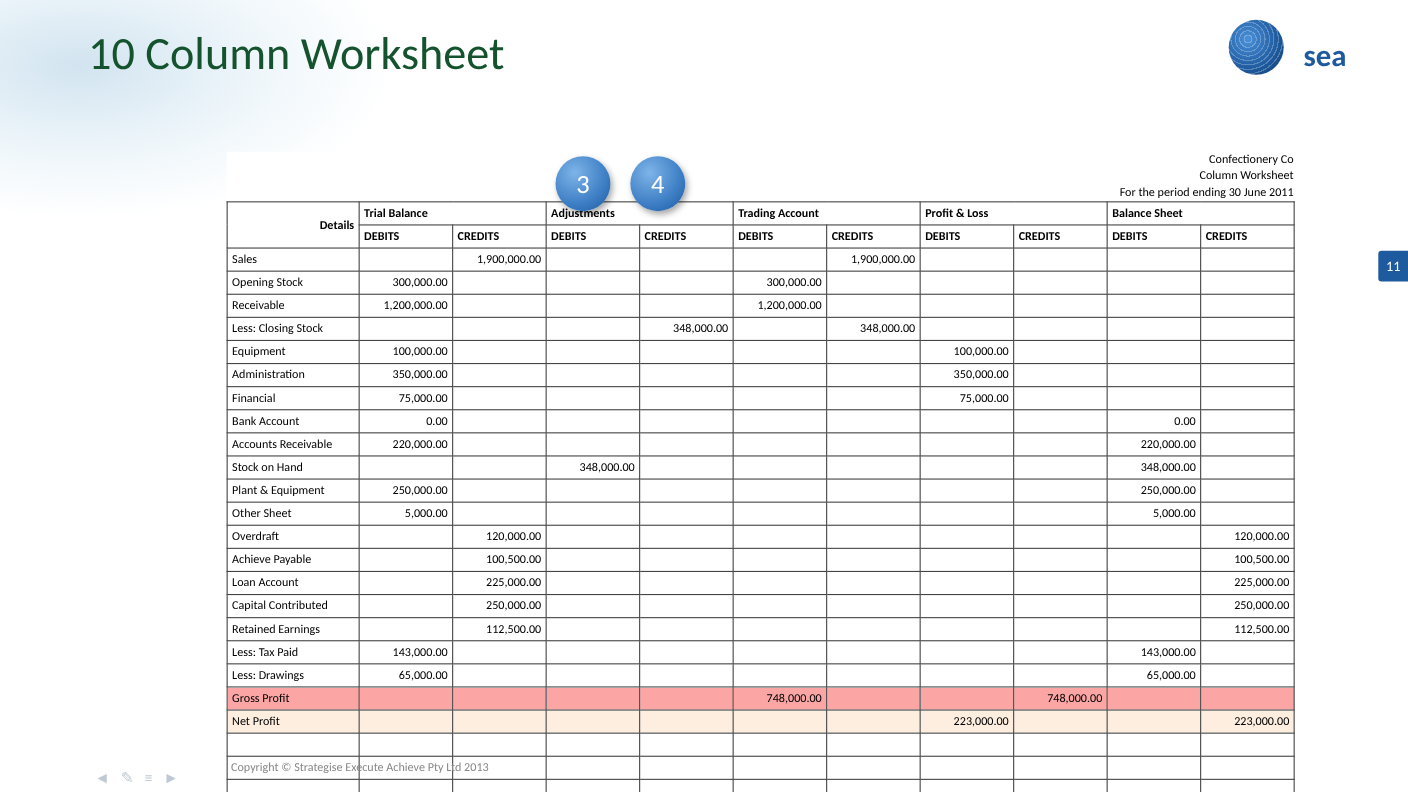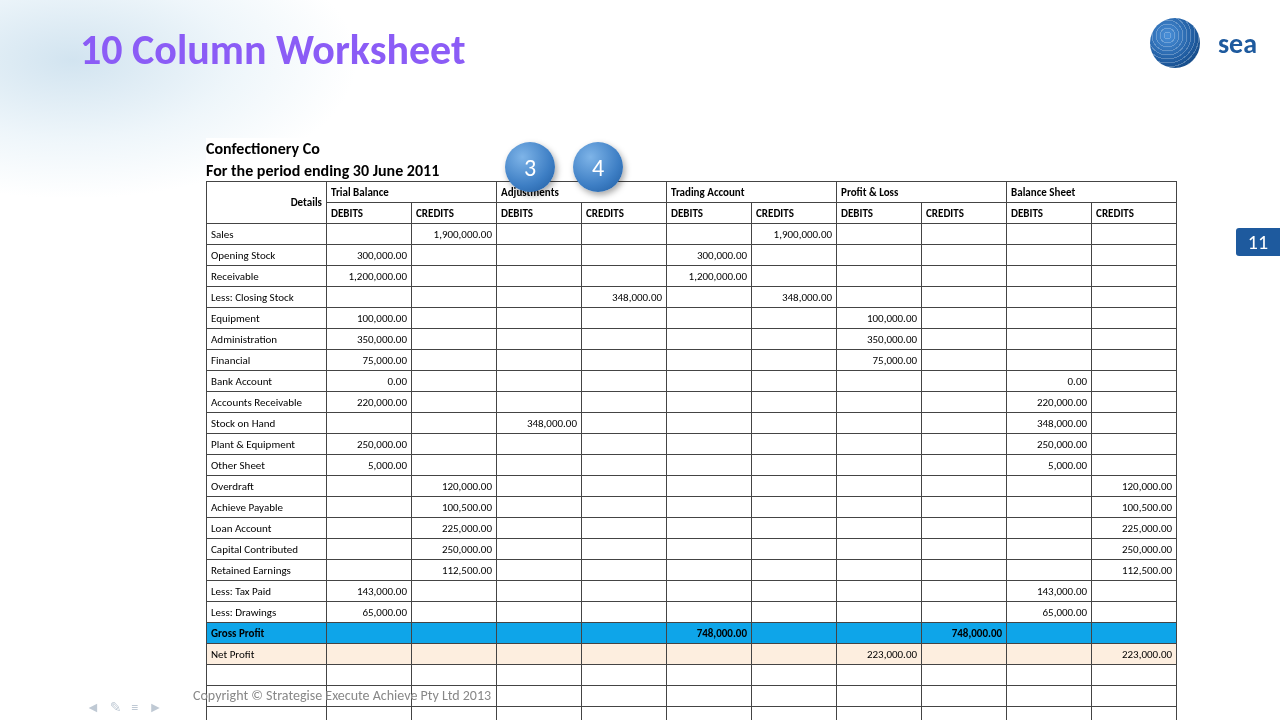--- a/index.html
+++ b/index.html
@@ -1,35 +1,35 @@
 <!DOCTYPE html>
 <html><head>
 <meta charset="utf-8">
 <style>
   html,body{margin:0;padding:0;width:1280px;height:720px;font-family:Calibri,Arial,sans-serif;background:#fff;overflow:hidden}
   .bg-water{position:absolute;top:0;left:0;width:360px;height:200px;background:radial-gradient(ellipse at 20% 30%,rgba(180,210,230,.6),rgba(200,225,240,.3) 40%,rgba(255,255,255,0) 70%)}
-  .slide-title{position:absolute;top:24px;left:80px;font-size:42px;font-weight:700;color:#8b5cf6}
-  .logo{position:absolute;top:18px;right:23px;display:flex;align-items:center;gap:18px}
+  .slide-title{position:absolute;top:24px;left:80px;font-size:42px;font-weight:400;color:#14532d}
+  .logo{position:absolute;top:18px;right:56px;display:flex;align-items:flex-end;gap:18px}
   .logo-globe{width:50px;height:50px;border-radius:50%;background:radial-gradient(circle at 35% 35%,#4a90d9,#1e5a9e 60%,#0d3a6b);position:relative;overflow:hidden}
   .logo-globe::after{content:"";position:absolute;inset:0;background:repeating-radial-gradient(circle at 35% 35%,transparent 0 3px,rgba(255,255,255,.25) 3px 4px)}
   .logo-text{font-size:28px;font-weight:700;color:#1e5a9e}
-  .page-tab{position:absolute;top:228px;right:0;width:44px;height:28px;background:#1e5a9e;color:#fff;font-size:20px;display:flex;align-items:center;justify-content:center;border-radius:3px 0 0 3px}
+  .page-tab{position:absolute;top:228px;right:0;width:27px;height:28px;background:#1e5a9e;color:#fff;font-size:13px;display:flex;align-items:center;justify-content:center;border-radius:3px 0 0 3px}
   .sheet{position:absolute;top:138px;left:206px;width:970px;background:#fff}
-  .sheet-header{font-size:16px;font-weight:700;text-align:left;line-height:1.35}
+  .sheet-header{font-size:11px;font-weight:400;text-align:right;line-height:1.35}
   table.ws{border-collapse:collapse;width:100%;font-size:11px;table-layout:fixed}
   table.ws th,table.ws td{border:1px solid #444;padding:2px 4px;height:16px;text-align:right;white-space:nowrap;overflow:hidden}
   table.ws th{font-weight:700;text-align:left}
   table.ws td.lbl{text-align:left}
-  table.ws tr.gp td{background:#0ea5e9;font-weight:700}
+  table.ws tr.gp td{background:#fca5a5;font-weight:400}
   table.ws tr.np td{background:#fdeedf;font-weight:400}
   col.det{width:120px}
   col.num{width:85px}
   .callouts{position:absolute;top:142px;left:505px;display:flex;gap:18px;z-index:5}
   .bubble{width:50px;height:50px;border-radius:50%;background:radial-gradient(circle at 35% 30%,#7eb4e8,#3d7ec4 60%,#1e5a9e);color:#fff;font-size:24px;font-weight:400;display:flex;align-items:center;justify-content:center;box-shadow:2px 3px 6px rgba(0,0,0,.35)}
-  .copyright{position:absolute;bottom:16px;left:193px;font-size:14px;color:#888}
+  .copyright{position:absolute;bottom:16px;left:210px;font-size:11px;color:#888}
   .nav-icons{position:absolute;bottom:4px;left:86px;display:flex;gap:10px;color:#bfc9d4;font-size:14px}
 </style>
 </head>
 <body>
 
 <div class="bg-water"></div>
 
 <div class="slide-title">10 Column Worksheet</div>
 
 <div class="logo">
@@ -40,20 +40,21 @@
 <div class="page-tab">11</div>
 
 <div class="callouts">
   <div class="bubble">3</div>
   <div class="bubble">4</div>
 </div>
 
 <div class="sheet">
   <div class="sheet-header">
     <div>Confectionery Co</div>
+    <div>Column Worksheet</div>
     <div>For the period ending 30 June 2011</div>
   </div>
 
   <table class="ws">
     <colgroup>
       <col class="det">
         <col class="num">
         <col class="num">
         <col class="num">
         <col class="num">

